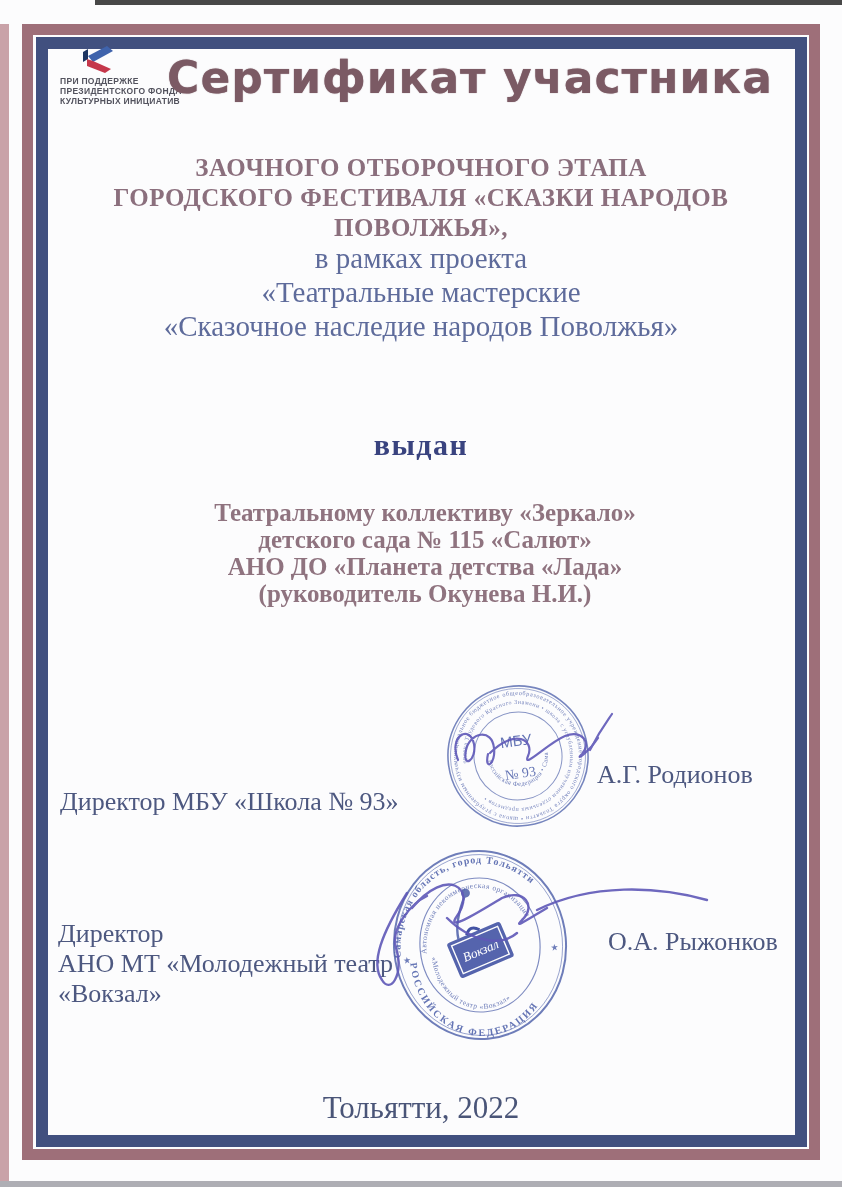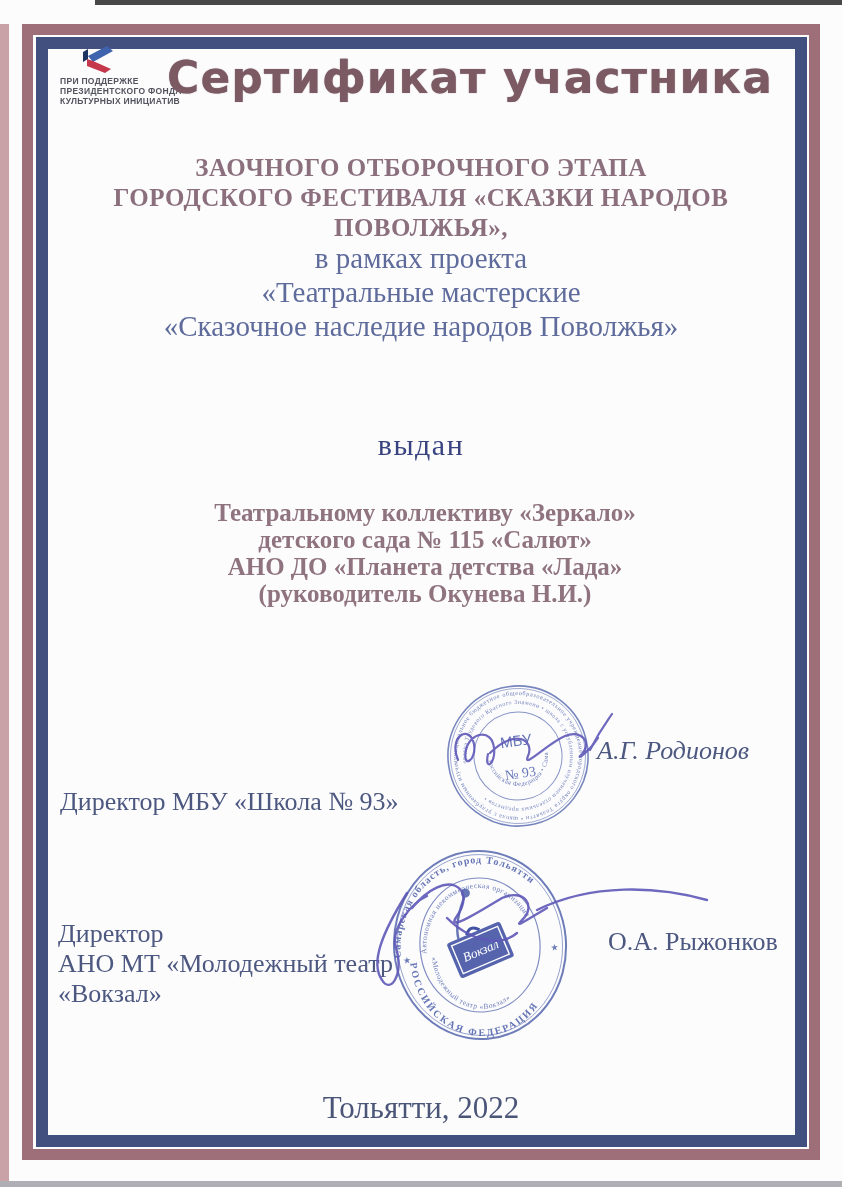--- a/index.html
+++ b/index.html
@@ -31,29 +31,29 @@
     text-shadow:0 0 1px rgba(123,90,100,.8);
   }
 
   .event-block { position:absolute; left:48px; right:48px; top:153px; text-align:center;
     font-weight:bold; font-size:25px; line-height:30px; letter-spacing:.5px; color:#8b6f7d; }
 
   .project-block { position:absolute; left:48px; right:48px; top:241px; text-align:center;
     font-size:29px; line-height:34px; color:#5e6b9b; }
 
   .issued { position:absolute; left:48px; right:48px; top:428px; text-align:center;
-    font-weight:normal; font-size:30px; letter-spacing:1.5px; color:#39437f; }
+    font-weight:bold; font-size:30px; letter-spacing:1.5px; color:#39437f; }
 
   .recipient-block { position:absolute; left:48px; right:40px; top:499px; text-align:center;
     font-weight:bold; font-size:25px; line-height:27px; color:#8f737f; }
 
   .sig-label { position:absolute; font-size:26px; color:#4d5880;margin-top:47px; }
   .sig-name  { position:absolute; font-size:26px; color:#4d5880; }
   .sig1-label { left:60px; top:740px; }
-  .sig1-name  { left:597px; top:736px;font-style:italic; }
+  .sig1-name  { left:597px; top:760px; }
   .sig2-label { left:58px; top:872px; line-height:30px; }
   .sig2-name  { left:608px; top:927px; }
 
   .stamp1 { position:absolute; left:438px; top:676px; width:160px; height:160px; transform:rotate(-8deg); }
   .stamp2 { position:absolute; left:385px; top:845px; width:190px; height:200px; transform:rotate(-5deg); }
   .signature1 { position:absolute; left:440px; top:698px; width:175px; height:105px; overflow:visible; }
   .signature2 { position:absolute; left:352px; top:848px; width:370px; height:160px; overflow:visible; }
 
   .footer { position:absolute; left:48px; right:48px; top:1090px; text-align:center;
     font-size:31px; color:#4a5578; }

